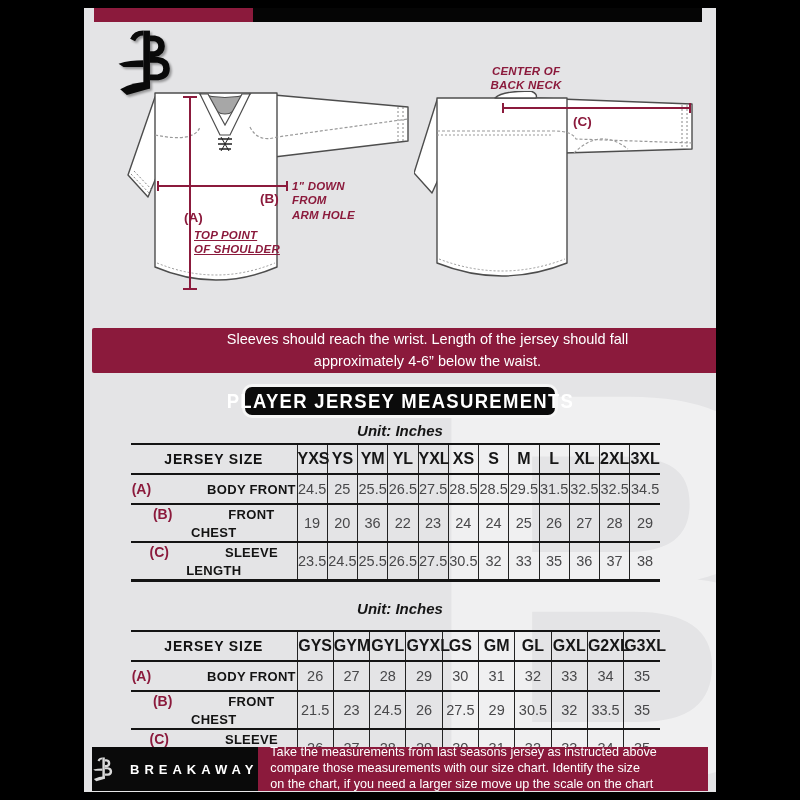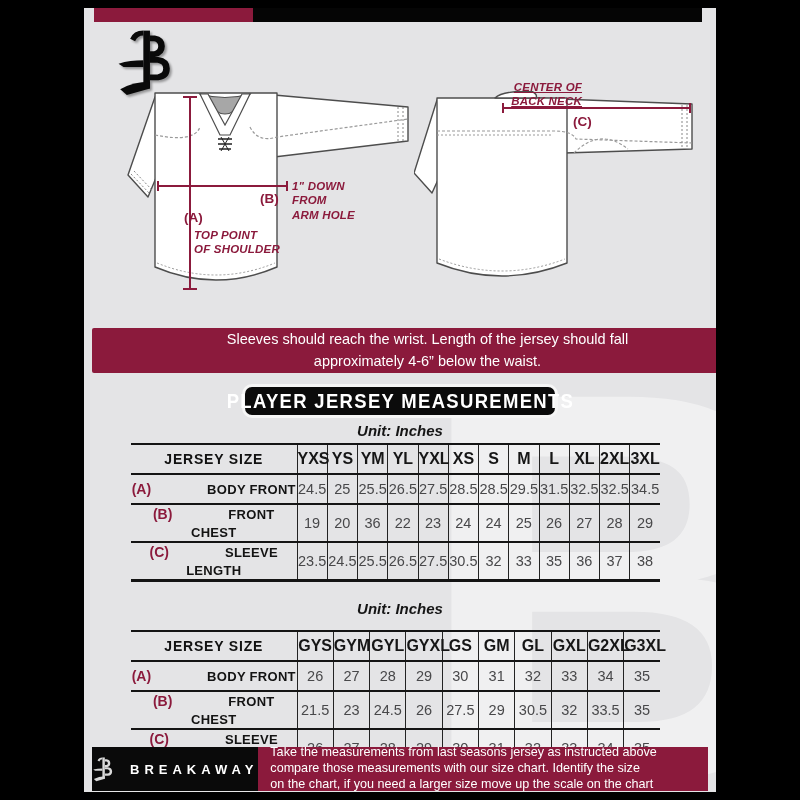--- a/index.html
+++ b/index.html
@@ -149,33 +149,33 @@
         <g stroke="#8b1a3c" stroke-width="2" fill="none">
           <path d="M106,35 L106,227 M99,35 L113,35 M99,227 L113,227"></path>
           <path d="M74,124 L203,124 M74,119 L74,129 M203,119 L203,129"></path>
           <path d="M419,46 L606,46 M419,41 L419,51 M606,41 L606,51"></path>
         </g>
       </svg>
 
       <div class="ann" style="left:100px;top:146px;">
         <span class="tag">(A)</span>
       </div>
-      <div class="ann ann-note" style="left:110px;top:166px;">
+      <div class="ann ann-note" style="left:110px;top:166px;text-decoration:underline;">
         <div>TOP POINT</div>
         <div>OF SHOULDER</div>
       </div>
       <div class="ann" style="left:176px;top:127px;">
         <span class="tag">(B)</span>
       </div>
       <div class="ann ann-note" style="left:208px;top:117px;">
         <div>1" DOWN</div>
         <div>FROM</div>
         <div>ARM HOLE</div>
       </div>
-      <div class="ann ann-note" style="left:386px;top:18px;width:112px;text-align:right;text-decoration:underline;">
+      <div class="ann ann-note" style="left:386px;top:2px;width:112px;text-align:center;">
         <div>CENTER OF</div>
         <div>BACK NECK</div>
       </div>
       <div class="ann" style="left:489px;top:50px;">
         <span class="tag">(C)</span>
       </div>
     </div>
 
     <div class="notice">
       <div>Sleeves should reach the wrist. Length of the jersey should fall</div>

